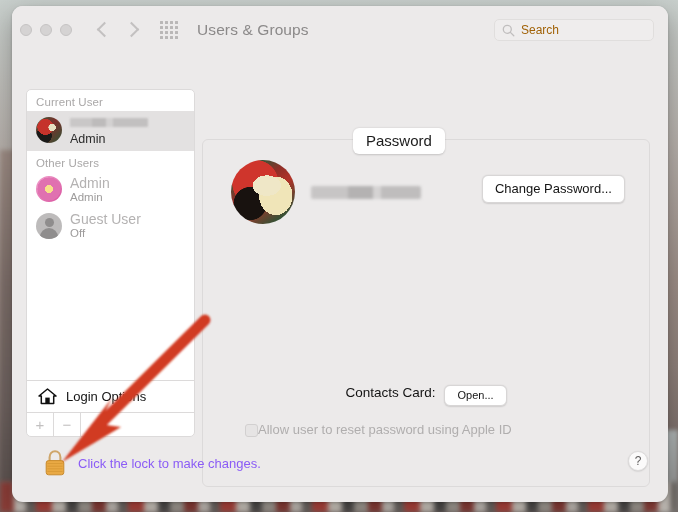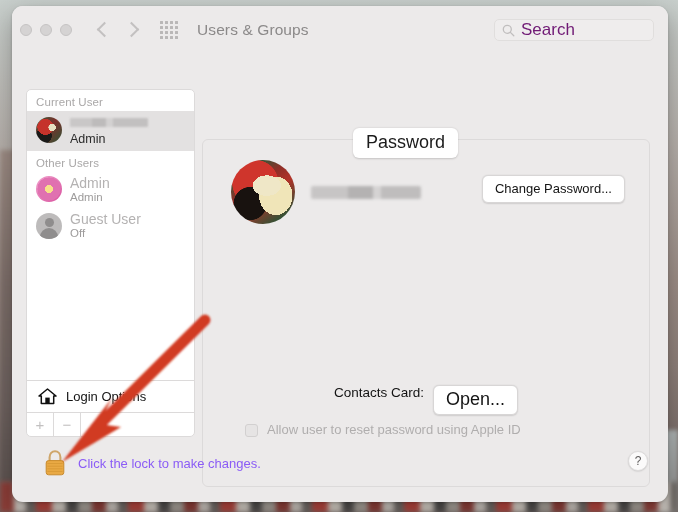--- a/index.html
+++ b/index.html
@@ -86,21 +86,21 @@
   }
 
   #searchbox {
     position:absolute; right:14px; top:13px;
     width:160px; height:22px;
     border:1px solid #e0dedd; border-radius:5px;
     background:#efeded;
     display:flex; align-items:center; padding:0 7px; gap:6px;
   }
   #searchbox svg { flex:0 0 auto; }
-  #search-placeholder { font-size:17px; color:#701a75; }
+  #search-placeholder { font-size:12px; color:#a16207; }
 
   
   #content { position:relative; height:449px; }
 
   
   #sidebar {
     position:absolute; left:14px; top:36px;
     width:169px; height:348px;
     background:#fff;
     border:1px solid #dcdada;
@@ -164,21 +164,21 @@
     font-size:15px; color:#c2c0c0; line-height:1;
   }
   .ar-rest { flex:1; }
 
   
   #tabs {
     position:absolute; left:341px; top:75px;
     display:flex; z-index:4;
   }
   .tab {
-    font-size:18px; color:#1b1b1b;
+    font-size:15px; color:#1b1b1b;
     padding:4px 13px 5px 13px;
     border-radius:6px;
   }
   .tab.active { background:#fff; box-shadow:0 .5px 2px rgba(0,0,0,.17); }
 
   #panel {
     position:absolute; left:190px; top:86px;
     width:448px; height:348px;
     background:#eceaea;
     border:1px solid #dcdada;
@@ -209,25 +209,25 @@
   }
 
   #contacts-row {
     position:absolute; left:0; right:0; top:245px;
     display:flex; align-items:flex-start; justify-content:center; gap:9px;
   }
   #contacts-label { font-size:13.5px; color:#131313; }
   #open-button {
     background:#fff; border:.5px solid #d8d6d6; border-radius:6px;
     box-shadow:0 .5px 1.5px rgba(0,0,0,.13);
-    font-size:18px; color:#141414;
+    font-size:11px; color:#141414;
     padding:3px 12px 4px 12px;
   }
 
-  .cbrow { position:absolute; left:42px; display:flex; align-items:flex-end; gap:9px; }
+  .cbrow { position:absolute; left:42px; display:flex; align-items:flex-end; }
   .cbrow.r1 { top:282px; }
   .cbrow.r2 { top:312px; }
   .cbox {
     width:13px; height:13px; border-radius:3px;
     border:1px solid #d2d0d0; background:#e6e4e4;
     flex:0 0 auto; position:relative;
   }
   .cbox.checked::after{
     content:""; position:absolute; left:3.5px; top:.5px;
     width:4px; height:8px; border:solid #b4b2b2; border-width:0 1.6px 1.6px 0;

